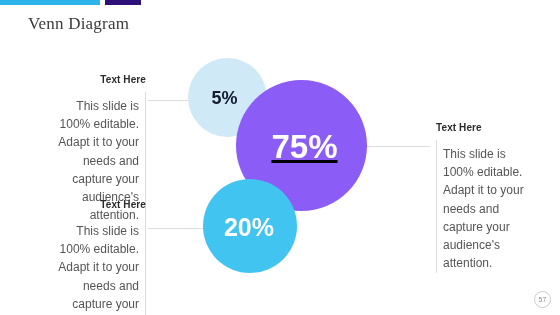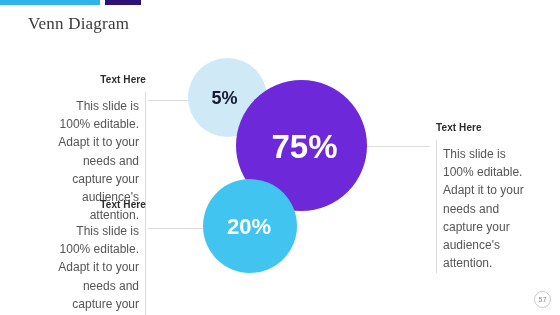--- a/index.html
+++ b/index.html
@@ -106,21 +106,21 @@
   
   .circle-c {
     left: 203px;
     top: 179px;
     width: 94px;
     height: 94px;
     background: #41c4f0;
     z-index: 3;
   }
   .circle-c .venn-label {
-    font-size: 22px;
+    font-size: 25px;
     color: #ffffff;
     transform: translate(-1px, 1px);
   }
 
   
   .connector {
     position: absolute;
     height: 1px;
     background: #dcdcdc;
     z-index: 0;
@@ -202,21 +202,21 @@
 <div class="connector connector-top"></div>
 <div class="connector connector-bottom"></div>
 <div class="connector connector-right"></div>
 
 <div class="venn-stage">
 
   <div class="venn-circle circle-a" style="background: rgb(207, 233, 247);">
     <span class="venn-label" style="color: rgb(20, 27, 51);">5%</span>
   </div>
 
-  <div class="venn-circle circle-b" style="background: #6d28d9;">
+  <div class="venn-circle circle-b" style="background: #8b5cf6; text-decoration: underline;">
     <span class="venn-label" style="color: rgb(255, 255, 255);">75%</span>
   </div>
 
   <div class="venn-circle circle-c" style="background: rgb(65, 196, 240);">
     <span class="venn-label" style="color: rgb(255, 255, 255);">20%</span>
   </div>
 
 </div>
 
 <div class="callout callout-left callout-one">

